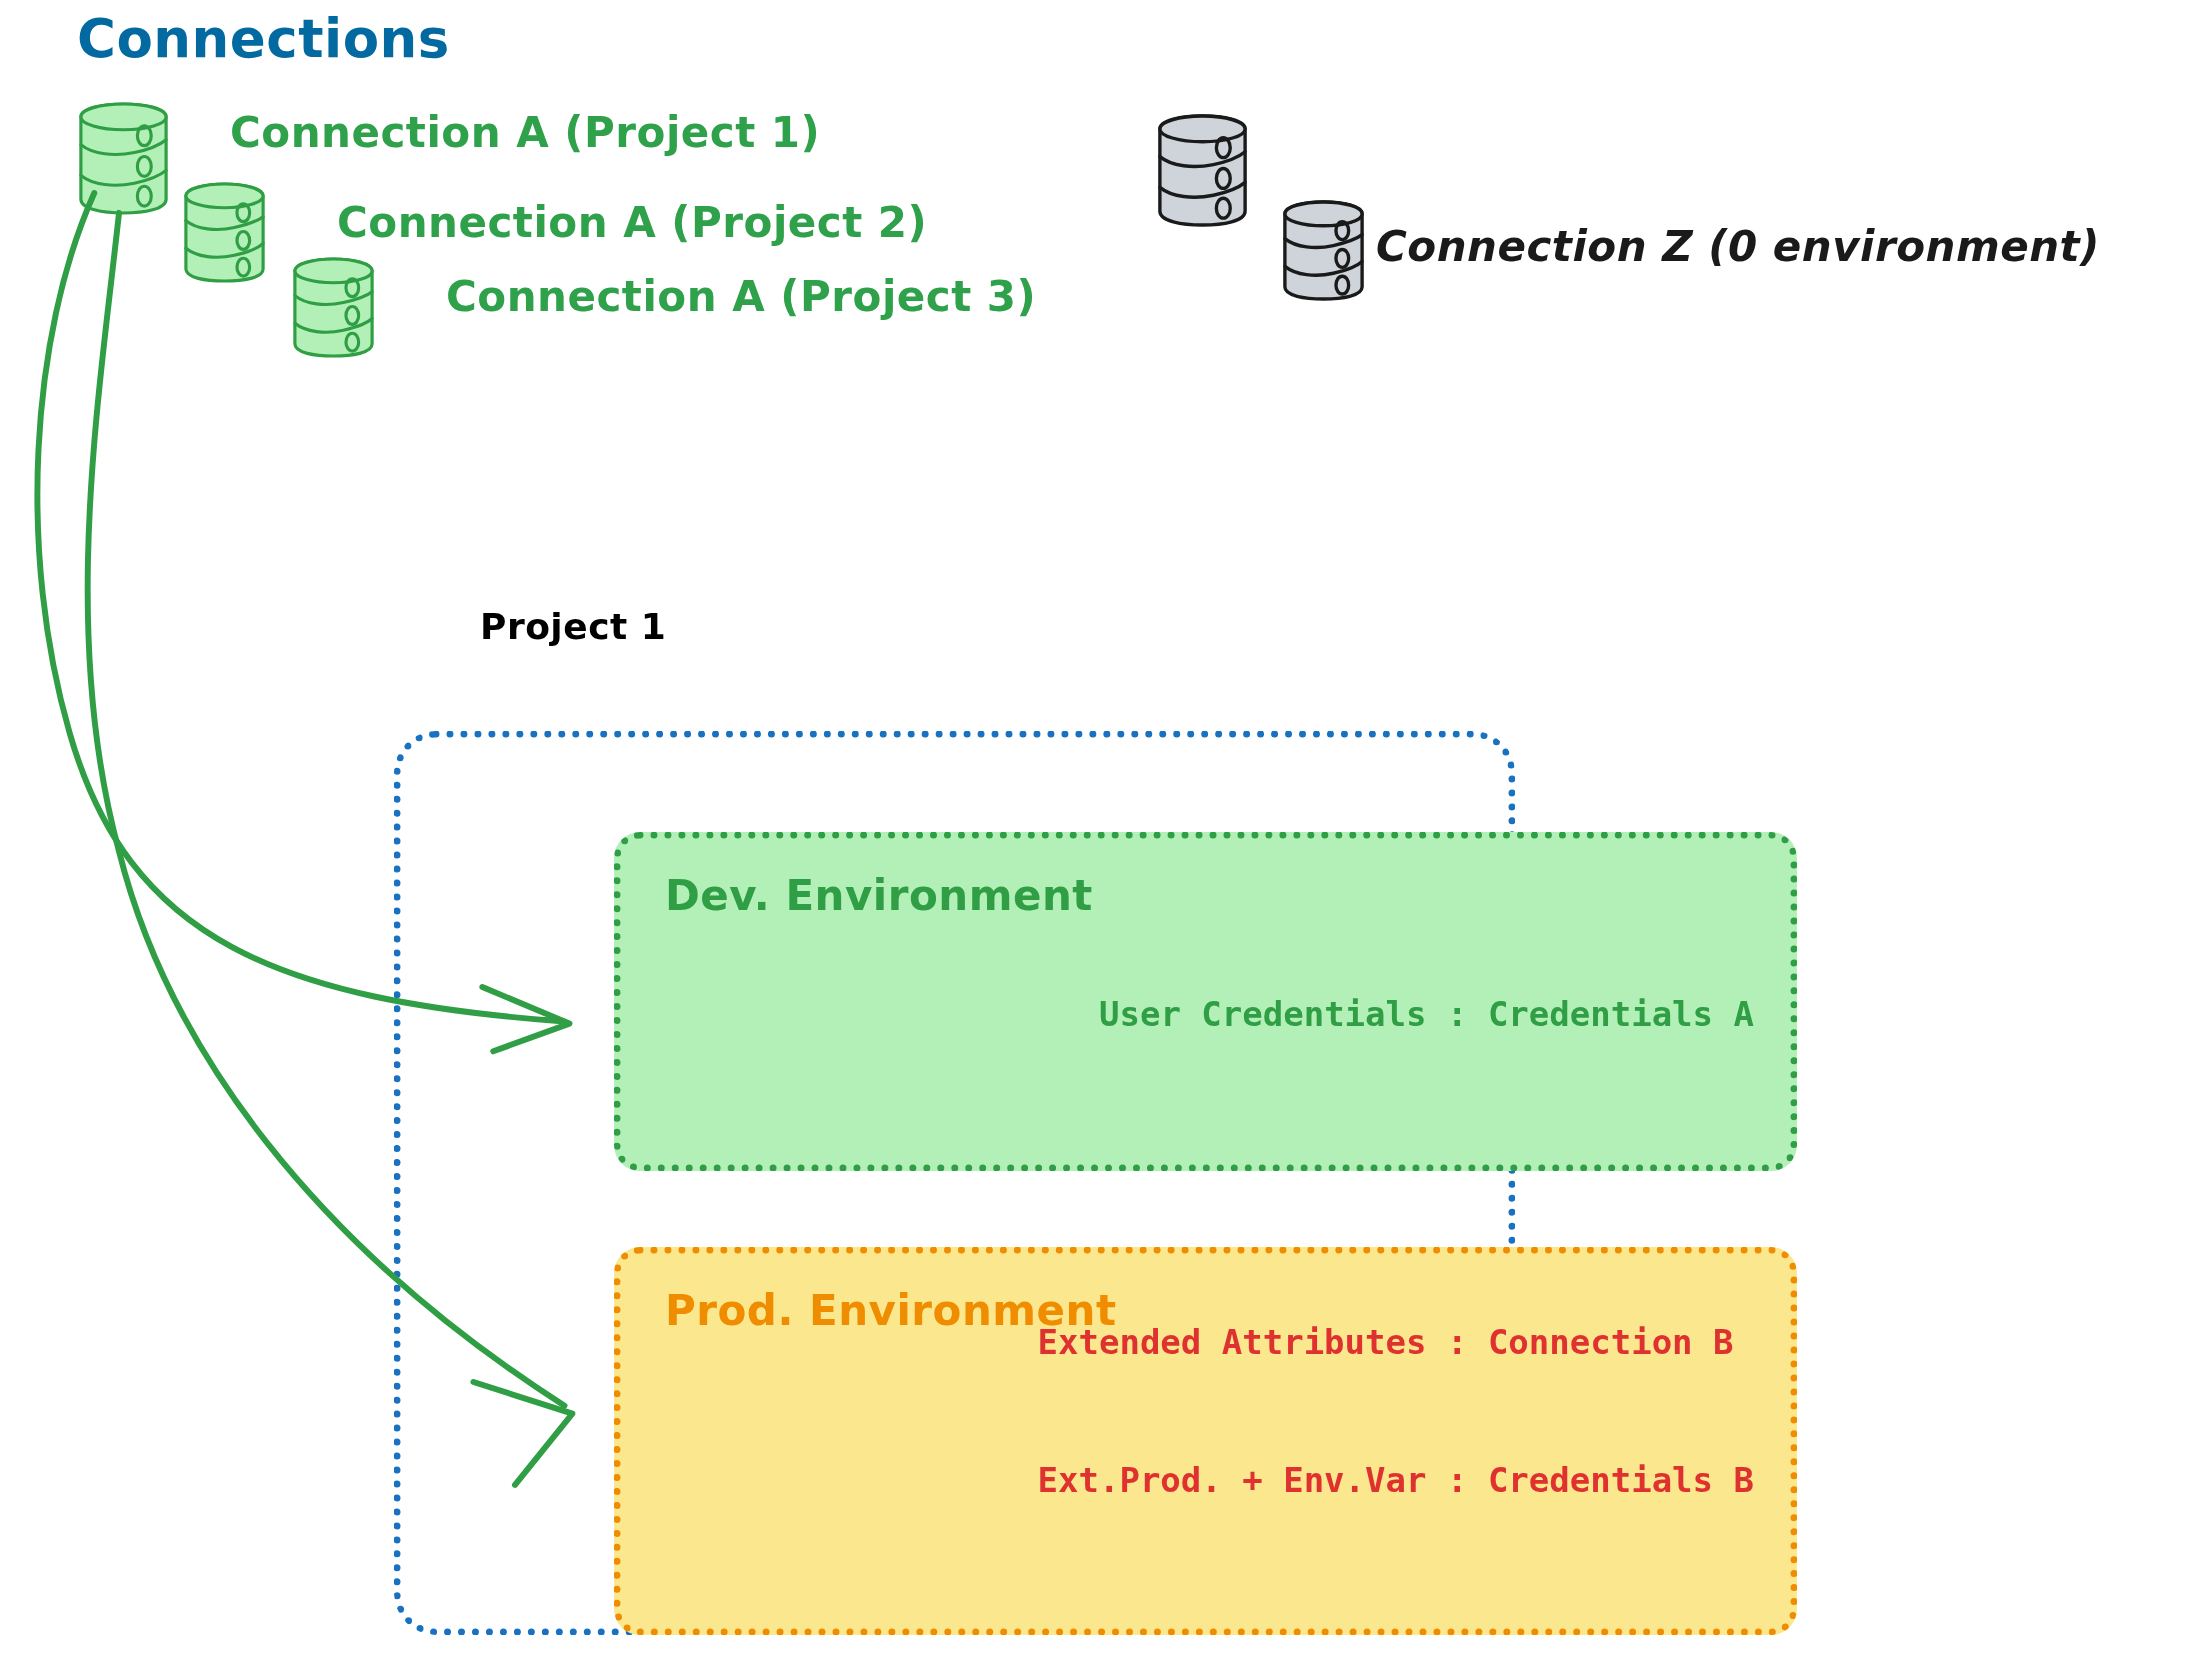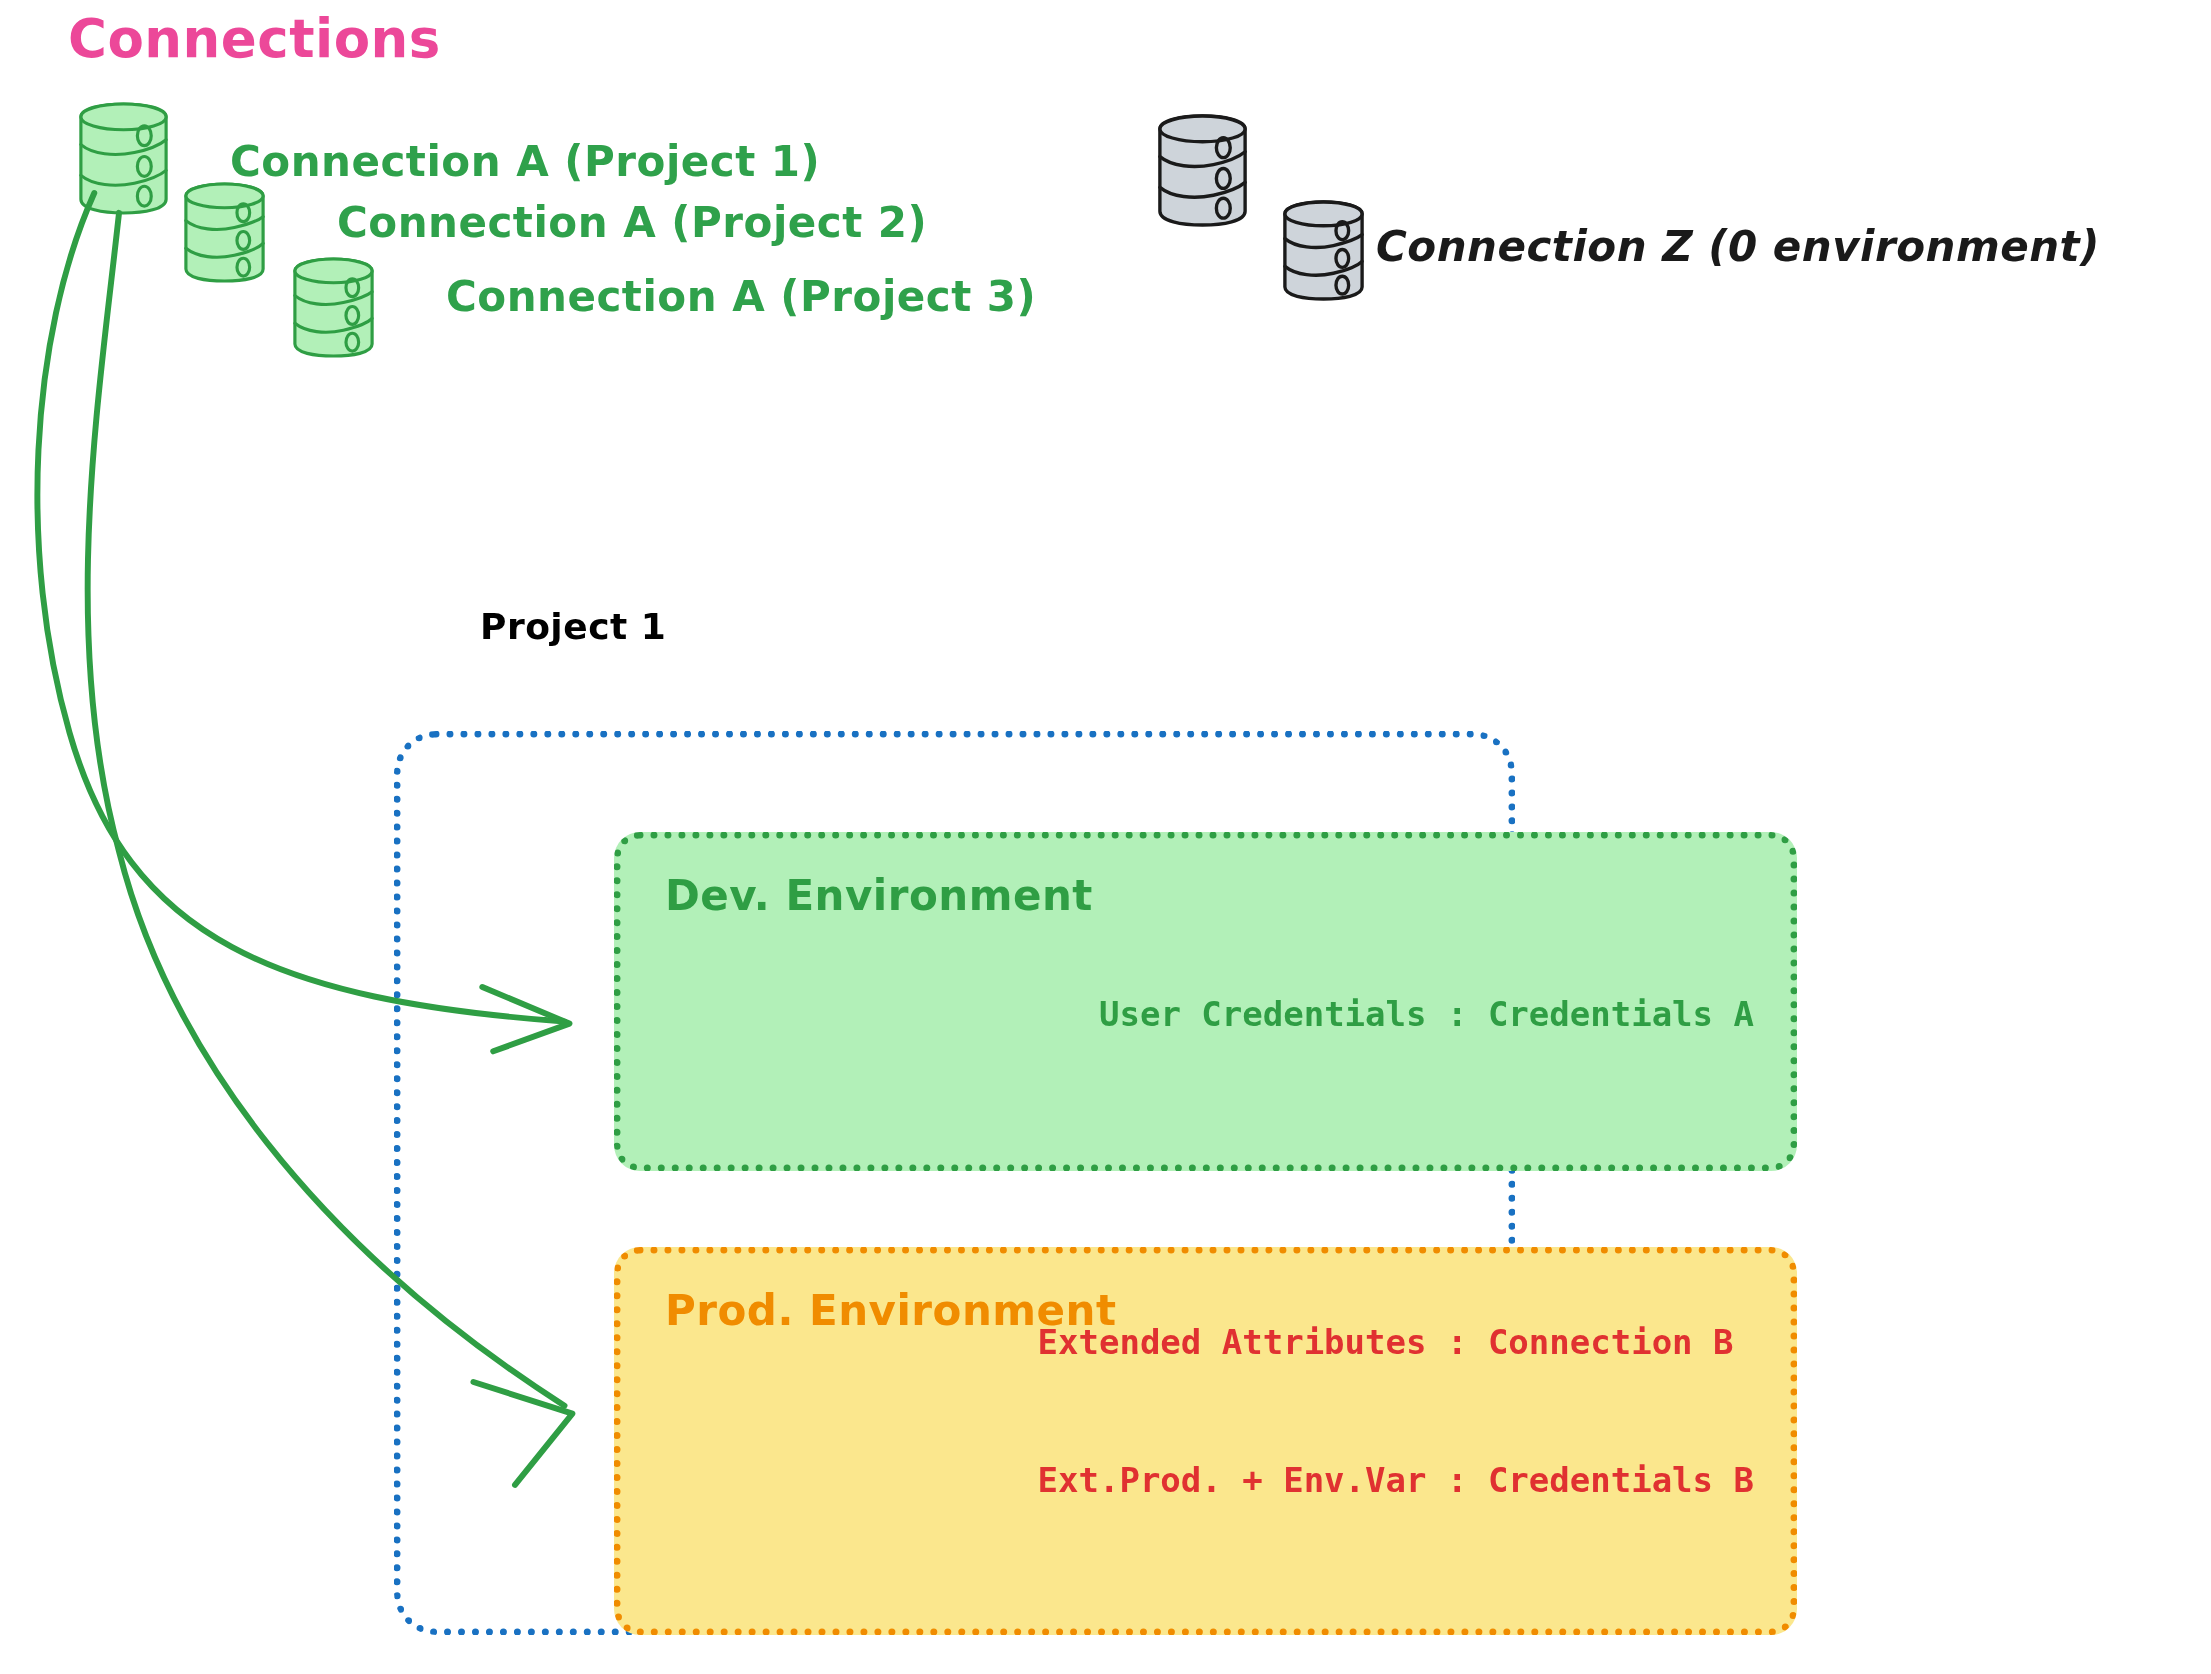--- a/index.html
+++ b/index.html
@@ -26,38 +26,38 @@
     white-space: nowrap;
   }
   .mono {
     font-family: "DejaVu Sans Mono", monospace;
     font-weight: 700;
     white-space: pre;
   }
 
   #title-connections {
     position: absolute;
-    left: 68px;
+    left: 77px;
     top: 8px;
     font-size: 53px;
-    color: #ec4899;
+    color: #0369a1;
   }
 
   .conn-label {
     position: absolute;
     font-size: 42px;
     color: #2fa14b;
   }
   .conn-label-dark {
     position: absolute;
     font-size: 42px;
     color: #1a1a1a;
   }
 
-  #label-a1 { left: 230px; top: 137px; }
+  #label-a1 { left: 230px; top: 108px; }
   #label-a2 { left: 337px; top: 198px; }
   #label-a3 { left: 446px; top: 272px; text-align: center; }
   #label-y  { left: 1277px; top: 127px; }
   #label-z  { left: 1376px; top: 222px; font-style: italic; }
 
   #title-project {
     position: absolute;
     left: 480px;
     top: 606px;
     font-size: 36px;

